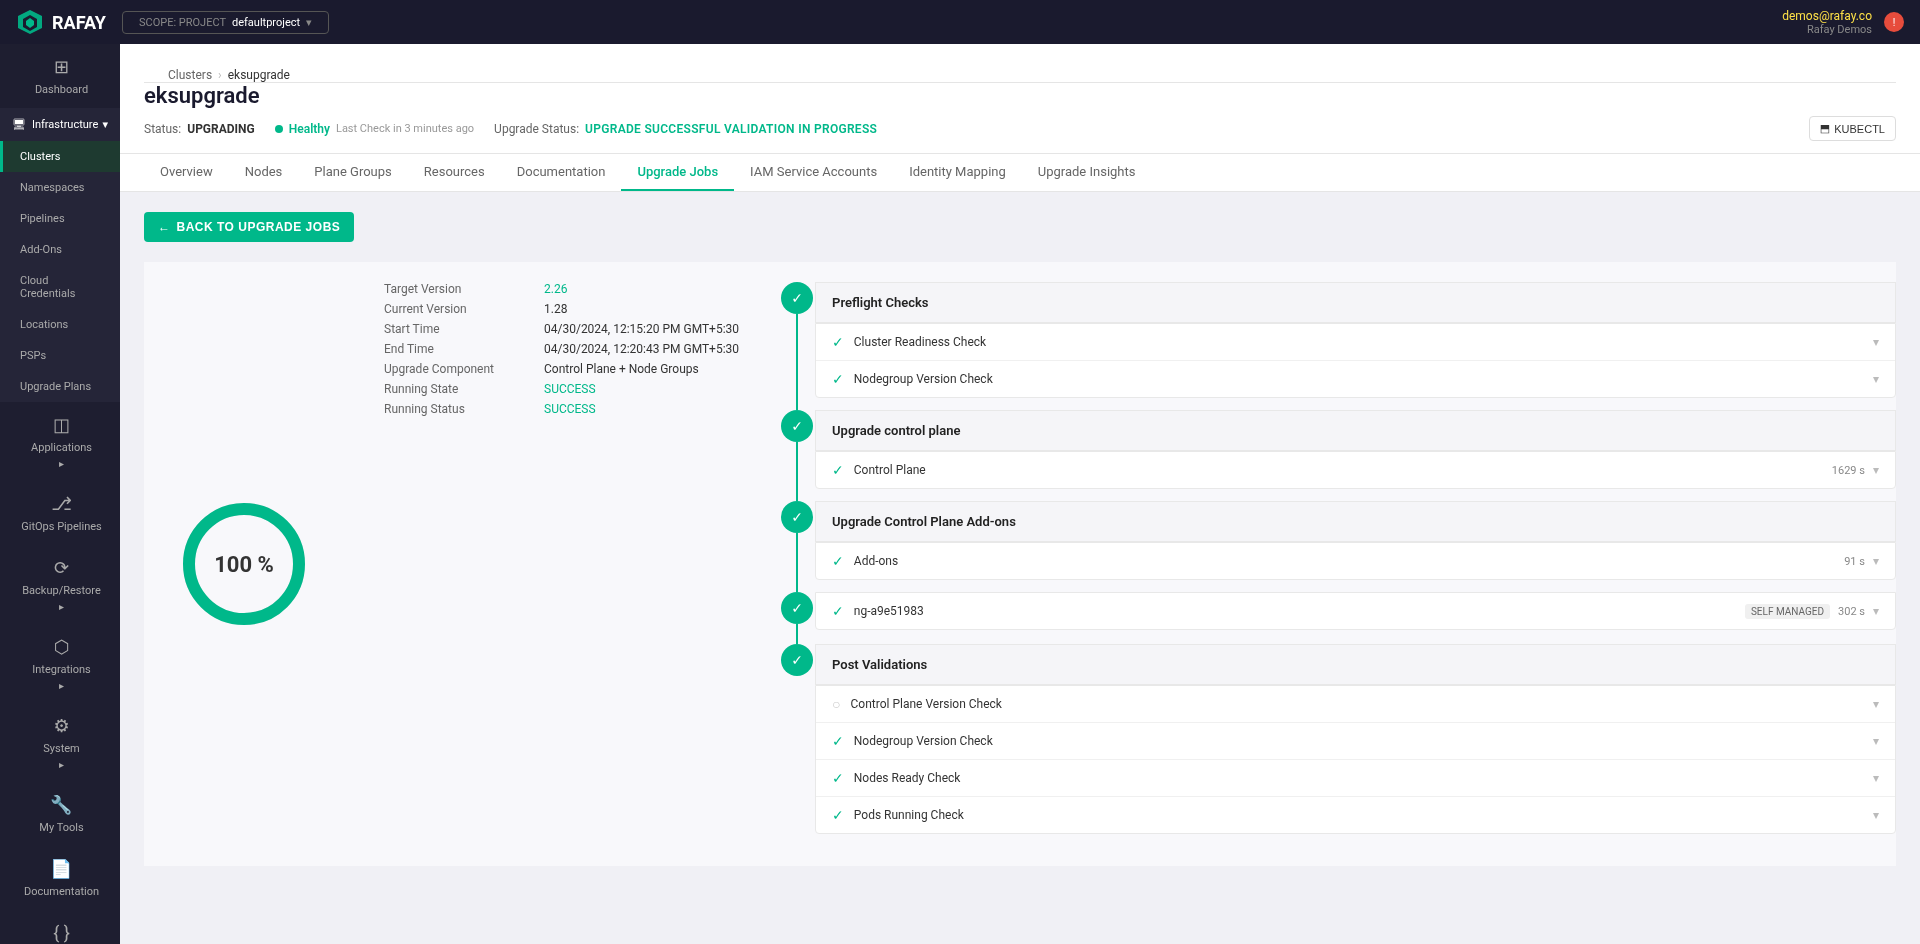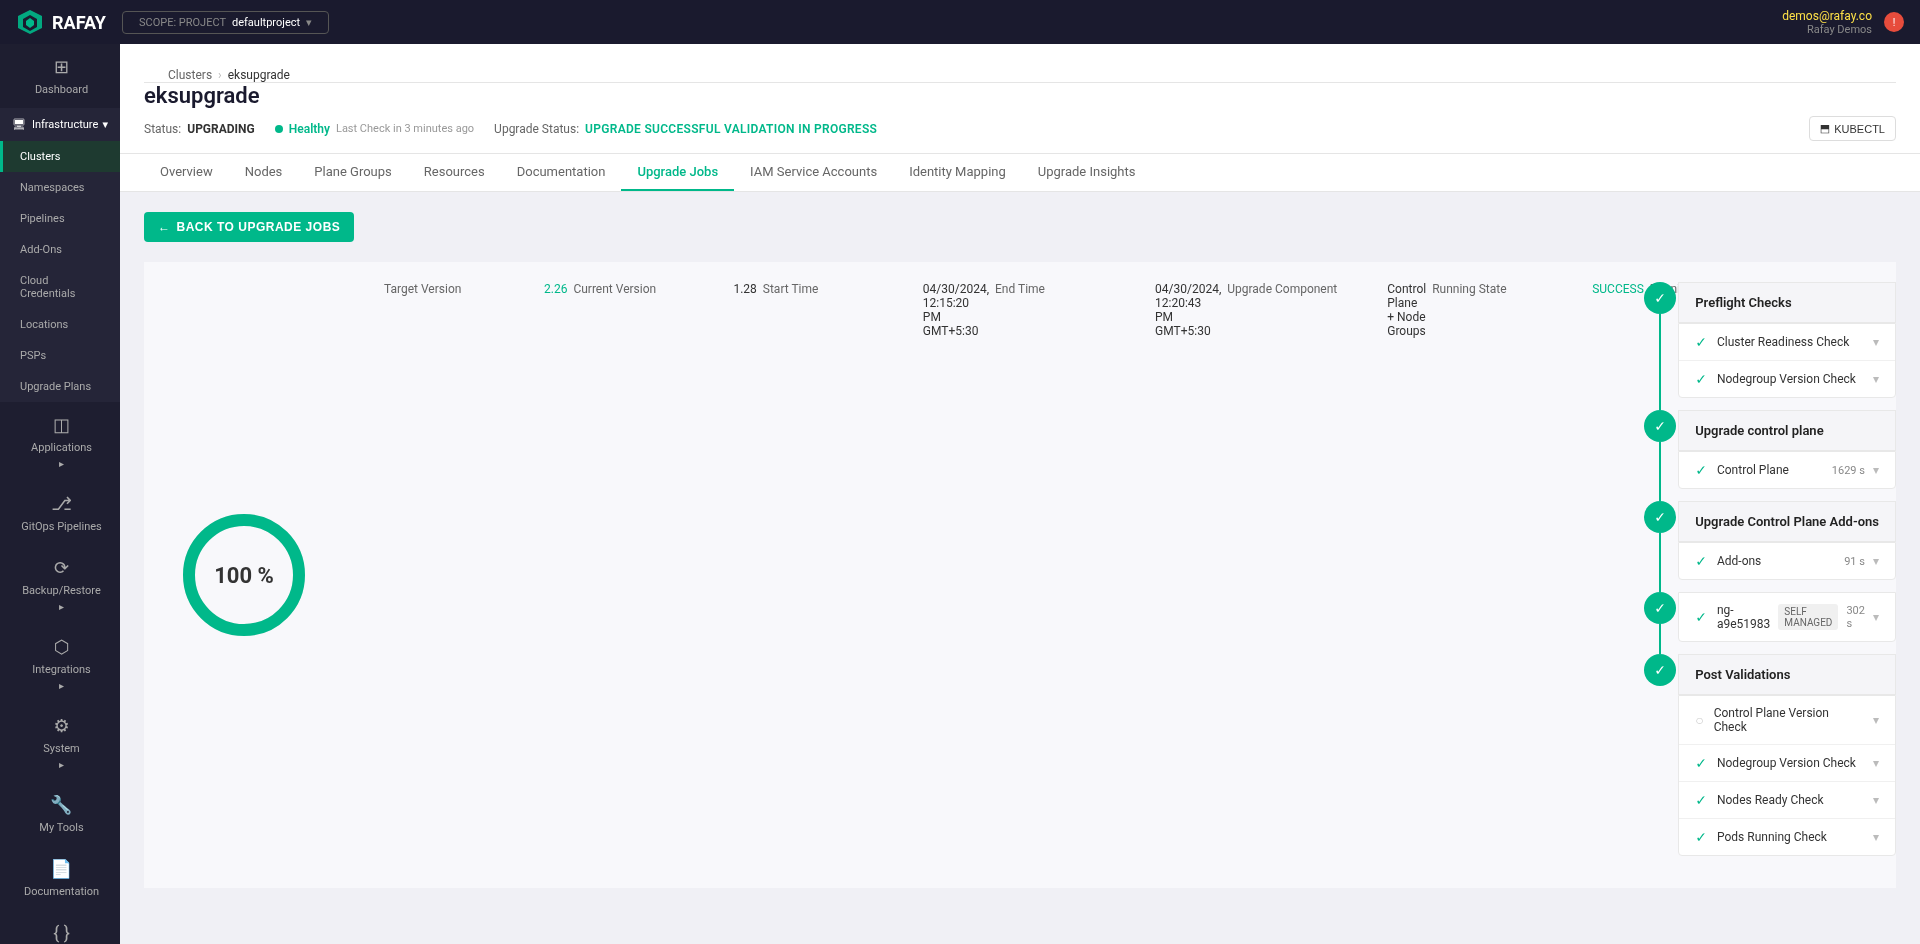--- a/index.html
+++ b/index.html
@@ -112,21 +112,21 @@
 
     
     .upgrade-detail { display: flex; gap: 40px; background: #f8f8fb; padding: 20px 0; }
 
     
     .donut-container { display: flex; flex-direction: column; align-items: center; justify-content: center; min-width: 200px; }
     .donut-wrapper { position: relative; width: 140px; height: 140px; text-decoration: underline; }
     .donut-label { position: absolute; top: 50%; left: 50%; transform: translate(-50%, -50%); font-size: 22px; font-weight: 700; color: #333; white-space: nowrap; }
 
     
-    .info-panel { display: flex; flex-direction: row; gap: 6px; font-size: 12px; min-width: 300px; }
+    .info-panel { display: flex; flex-direction: column; gap: 6px; font-size: 12px; min-width: 300px; }
     .info-row { display: flex; gap: 20px; }
     .info-key { color: #666; min-width: 140px; }
     .info-val { color: #333; }
     .info-val.green { color: #00b88a; }
 
     
     .steps-panel { flex: 1; display: flex; flex-direction: column; gap: 0; }
     .step-block { display: flex; gap: 0; }
     .step-line-col { display: flex; flex-direction: column; align-items: center; min-width: 36px; padding-top: 0; }
     .step-circle { width: 32px; height: 32px; border-radius: 50%; background: #00b88a; display: flex; align-items: center; justify-content: center; color: white; font-size: 14px; flex-shrink: 0; z-index: 1; }

